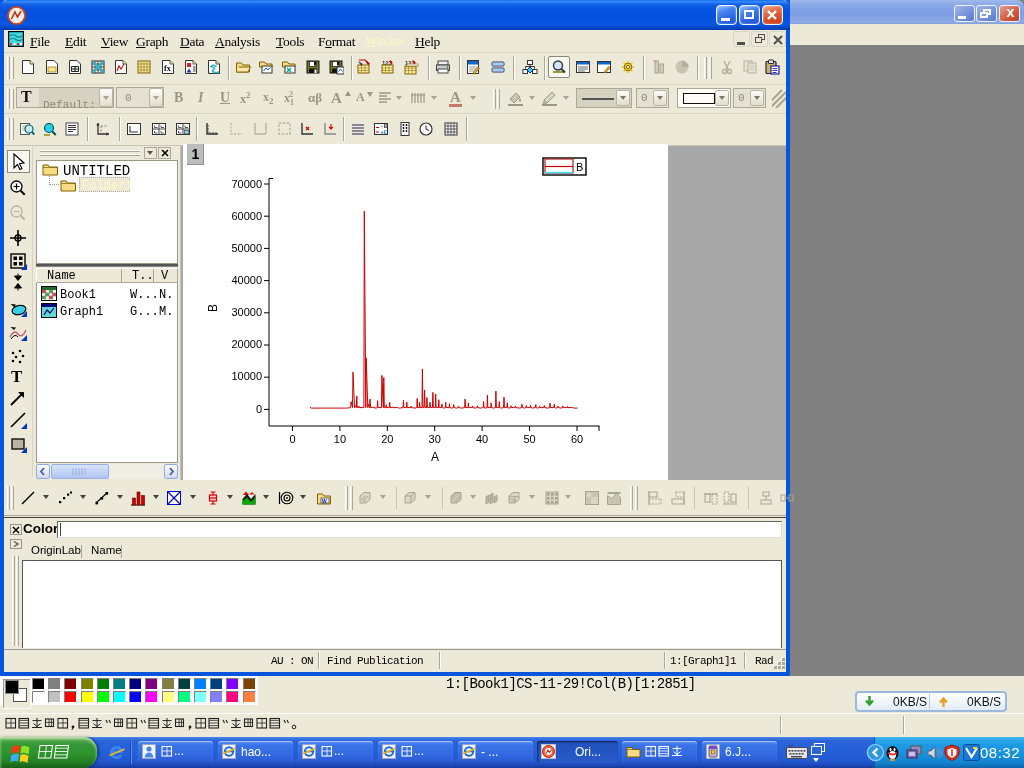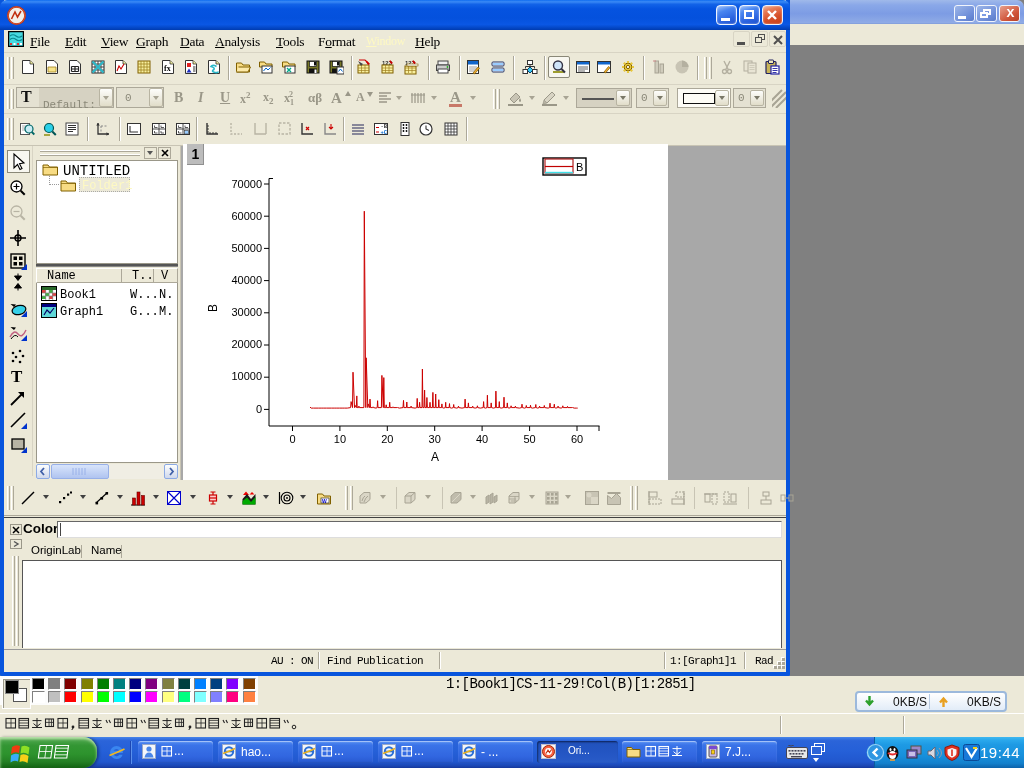--- a/index.html
+++ b/index.html
@@ -980,21 +980,21 @@
 <div class="abs" style="left:458px;top:741px;width:75px;height:22px;background:linear-gradient(180deg,#6fa0f4 0%,#4a83ef 8%,#3a73e8 20%,#3166e0 70%,#2a5cd4 92%,#2450b8 100%);border-radius:3px;box-shadow:inset 0 1px 1px rgba(255,255,255,.45)">
       <div class="abs" style="left:23px;top:4px;font-size:12px;color:#fff;white-space:nowrap;overflow:hidden;width:49px">- ...</div>
     </div>
     <div class="abs" style="left:462px;top:744px;width:14px;height:15px;background:#f4f6fa;border:1px solid #98a8c8"></div>
     <svg class="abs" style="left:462px;top:744px" width="14" height="15" viewBox="0 0 14 15">
       <circle cx="7" cy="7.5" r="4.2" fill="none" stroke="#2a6fd8" stroke-width="2"></circle>
       <path d="M3 7.5 h8" stroke="#2a6fd8" stroke-width="1.6"></path>
       <path d="M1 9.5 q6 -2 12 -5" stroke="#e8b020" stroke-width="1.6" fill="none"></path>
     </svg>
 <div class="abs" style="left:537px;top:741px;width:81px;height:22px;background:linear-gradient(180deg,#1a44a8 0%,#2152bd 10%,#2456c4 60%,#2a5cc8 100%);border-radius:3px;box-shadow:inset 1px 1px 2px rgba(0,0,0,.5)">
-      <div class="abs" style="left:31px;top:4px;font-size:10px;color:#fff;white-space:nowrap;overflow:hidden;width:55px">Ori...</div>
+      <div class="abs" style="left:38px;top:4px;font-size:12px;color:#fff;white-space:nowrap;overflow:hidden;width:55px">Ori...</div>
     </div>
     <div class="abs" style="left:541px;top:744px;width:15px;height:15px;background:#f8f8f8;border:1px solid #c0c0d0"></div>
     <svg class="abs" style="left:541px;top:744px" width="15" height="15">
       <circle cx="7.5" cy="7.5" r="6" fill="#f86040" stroke="#a02808" stroke-width="1"></circle>
       <circle cx="7.5" cy="7.5" r="3.4" fill="#fff"></circle>
       <path d="M5 9.5 L7 6 L8.5 8.5 L10.5 5.5" stroke="#c03010" stroke-width="1.1" fill="none"></path>
     </svg>
 <div class="abs" style="left:622px;top:741px;width:75px;height:22px;background:linear-gradient(180deg,#6fa0f4 0%,#4a83ef 8%,#3a73e8 20%,#3166e0 70%,#2a5cd4 92%,#2450b8 100%);border-radius:3px;box-shadow:inset 0 1px 1px rgba(255,255,255,.45)">
       <div class="abs" style="left:23px;top:4px;font-size:12px;color:#fff;white-space:nowrap;overflow:hidden;width:49px"><svg style="display:inline-block;vertical-align:top" width="13" height="13" viewBox="0 0 13 13">
           <rect x="1" y="1.5" width="9.5" height="9.5" fill="none" stroke="#fff" stroke-width="1.1"></rect>
@@ -1004,21 +1004,21 @@
           <path d="M1 6.0 h9.5 M1 3.3600000000000003 h9.5 M1 8.64 h9.5" stroke="#fff" stroke-width="0.8"></path>
         </svg><svg style="display:inline-block;vertical-align:top" width="13" height="13" viewBox="0 0 13 13">
           <path d="M6.0 1 v10 M1.5 3.5999999999999996 h9 M1 10.5 h10 M2.5 6.6000000000000005 l3.5999999999999996 3.0 M9.5 6.6000000000000005 l-3.5999999999999996 3.0" stroke="#fff" stroke-width="1" fill="none"></path>
         </svg></div>
     </div>
     <svg class="abs" style="left:626px;top:745px" width="15" height="13">
       <path d="M1 2.5 h4.5 l1.5 2 h7 v7.5 h-13 z" fill="#f8dc84" stroke="#806000"></path>
       <path d="M1 4.5 h13" stroke="#806000" stroke-width="0.7"></path>
     </svg>
 <div class="abs" style="left:702px;top:741px;width:75px;height:22px;background:linear-gradient(180deg,#6fa0f4 0%,#4a83ef 8%,#3a73e8 20%,#3166e0 70%,#2a5cd4 92%,#2450b8 100%);border-radius:3px;box-shadow:inset 0 1px 1px rgba(255,255,255,.45)">
-      <div class="abs" style="left:23px;top:4px;font-size:12px;color:#fff;white-space:nowrap;overflow:hidden;width:49px">7.J...</div>
+      <div class="abs" style="left:23px;top:4px;font-size:12px;color:#fff;white-space:nowrap;overflow:hidden;width:49px">6.J...</div>
     </div>
     <div class="abs" style="left:706px;top:744px;width:14px;height:15px;background:#f4f6fa;border:1px solid #98a8c8"></div>
     <svg class="abs" style="left:706px;top:744px" width="14" height="15">
       <rect x="3" y="2" width="8" height="11" rx="1" fill="#c8b8e8" stroke="#555"></rect>
       <rect x="3" y="2" width="8" height="3" fill="#7a4ad0"></rect>
       <rect x="5.5" y="6" width="3" height="4" fill="#f8d018" stroke="#806000" stroke-width="0.6"></rect>
     </svg>
 <svg class="abs" style="left:786px;top:745px" width="22" height="15" viewBox="0 0 22 15">
       <rect x="0.5" y="2.5" width="21" height="11" rx="1.5" fill="#e8e8e8" stroke="#445"></rect>
       <g fill="#445">
@@ -1066,13 +1066,13 @@
 <svg class="abs" style="left:944px;top:744px" width="16" height="17">
       <path d="M8 1 L15 3.5 V9 q0 5 -7 7.5 Q1 14 1 9 V3.5 Z" fill="#e03020" stroke="#901808"></path>
       <path d="M8 4 L12.5 5.5 V9 q0 3 -4.5 4.7 Q3.5 12 3.5 9 V5.5 Z" fill="#f8f8f8"></path>
       <path d="M8 5.5 V12" stroke="#e03020" stroke-width="1.6"></path>
     </svg>
 <svg class="abs" style="left:963px;top:744px" width="17" height="17">
       <rect x="0.5" y="0.5" width="16" height="16" rx="2" fill="#1878d8" stroke="#0a4a98"></rect>
       <path d="M3 4 L8.5 13 L14 4" stroke="#fff" stroke-width="2.2" fill="none"></path>
       <path d="M10 4 h4" stroke="#f8d018" stroke-width="2"></path>
     </svg>
-<div class="abs" style="left:980px;top:744px;font-size:15px;color:#fff;letter-spacing:0.5px">19:44</div>
+<div class="abs" style="left:980px;top:744px;font-size:15px;color:#fff;letter-spacing:0.5px">08:32</div>
 </div>
 </body></html>

